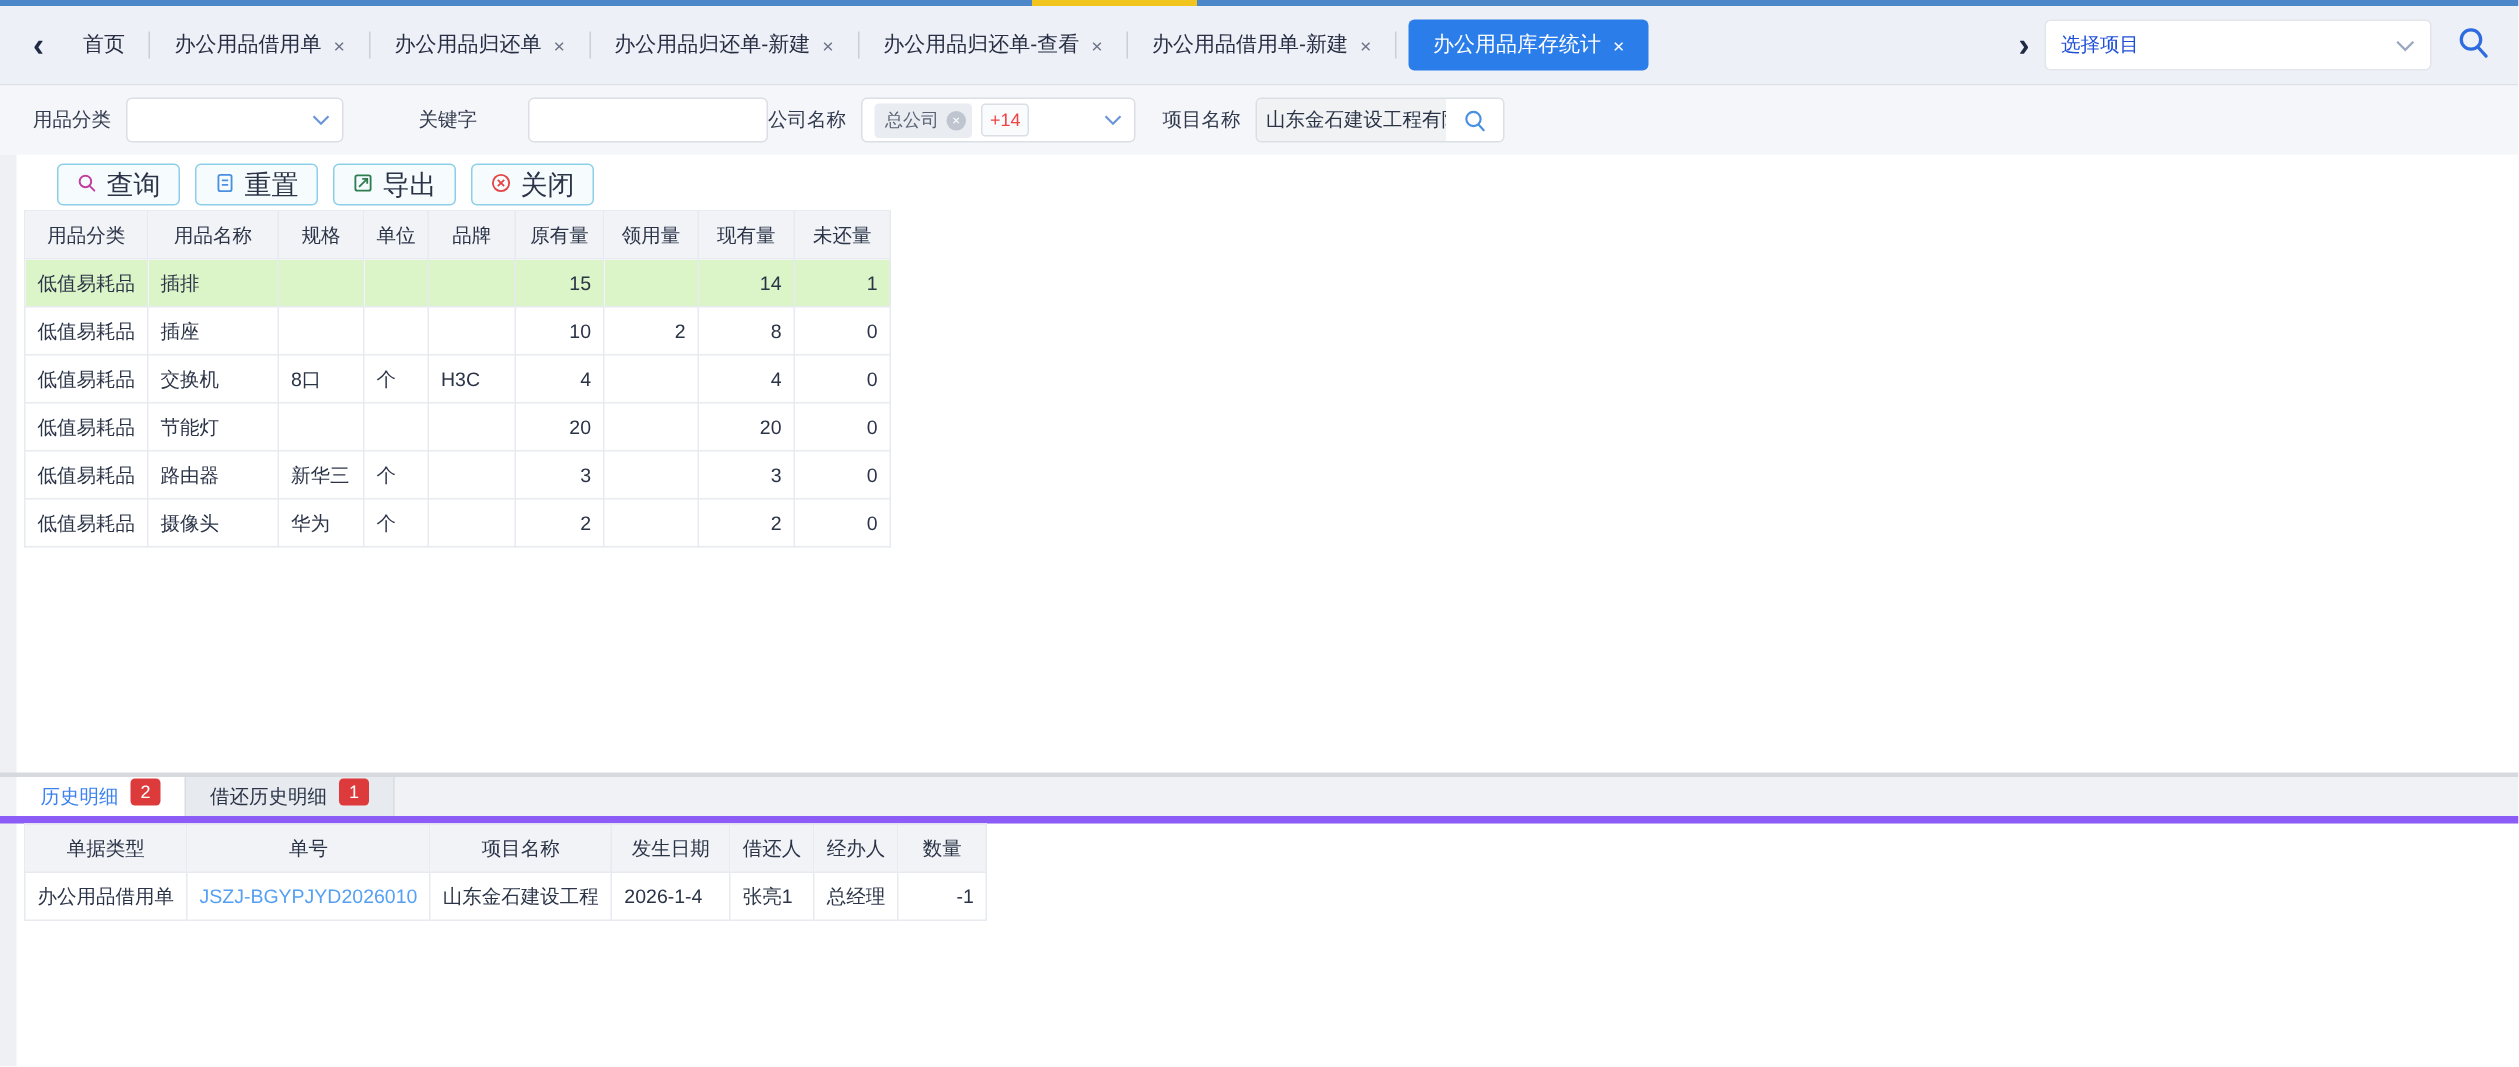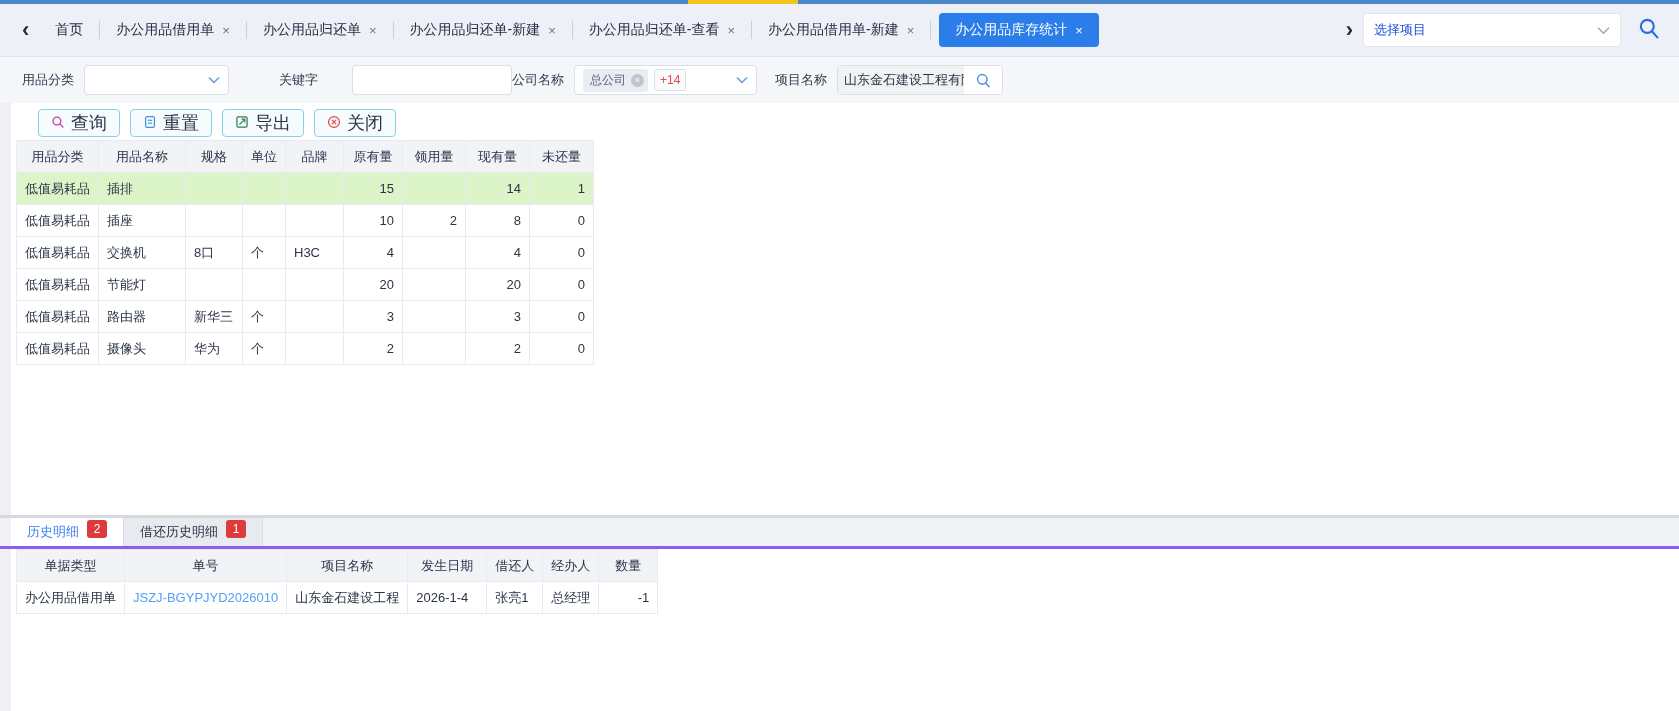--- a/index.html
+++ b/index.html
@@ -56,21 +56,21 @@
   tr.hl td{background:#dcf5c8;}
   td.link{color:#56a0f4;cursor:pointer;}
   .inv{position:absolute;top:140px;left:16px;}
   .hist{position:absolute;top:549px;left:16px;}
 
   
   .gutter{position:absolute;left:0;top:103px;width:11px;bottom:0;background:#eef0f4;}
 
   
   .hdivider{position:absolute;top:515px;left:0;right:0;height:3px;background:#d6d9dd;}
-  .dtabs{position:absolute;top:518px;left:0;right:0;height:31px;background:#f1f2f5;border-bottom:3px solid #8b5cf6;
+  .dtabs{position:absolute;top:518px;left:0;right:0;height:31px;background:#f1f2f5;border-bottom:5px solid #8b5cf6;
     display:flex;align-items:stretch;padding-left:11px;box-sizing:border-box;}
   .dtab{display:flex;align-items:center;gap:8px;padding:0 16px;font-size:13px;color:#2b3447;background:#e7eaee;
     border-right:1px solid #d9dce1;cursor:pointer;}
   .dtab.active{background:#ffffff;color:#3b82f0;}
   .badge{background:#dd3b3b;color:#fff;font-size:12px;min-width:10px;height:18px;border-radius:3px;
     display:flex;align-items:center;justify-content:center;padding:0 5px;transform:translateY(-3px);}
 </style>
 </head>
 <body>
 

